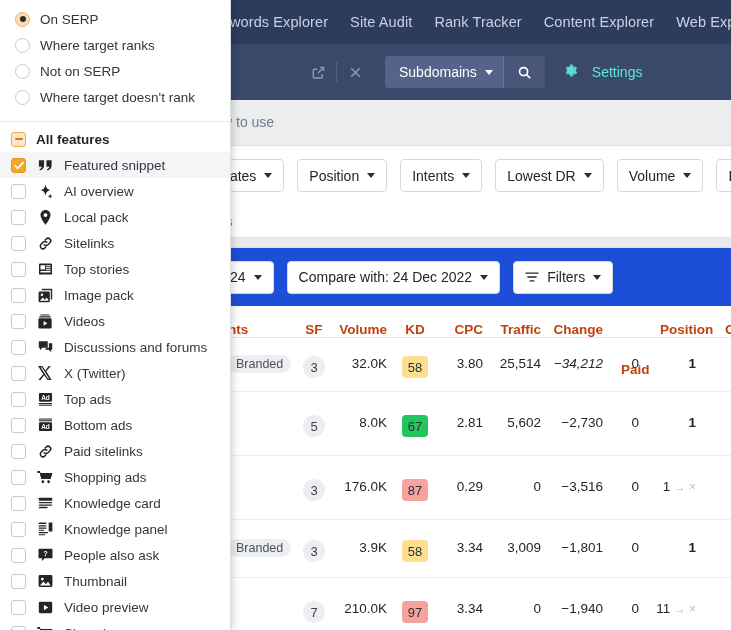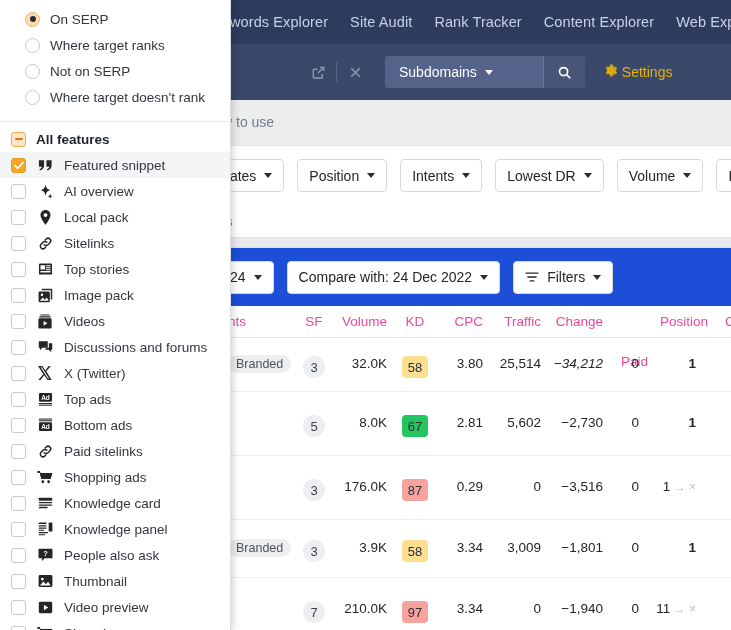--- a/index.html
+++ b/index.html
@@ -35,32 +35,32 @@
     position: absolute; left: 300px; top: 0; height: 56px;
     display: flex; align-items: center;
   }
   .sb-icon-btn {
     width: 36px; height: 30px; display: flex; align-items: center; justify-content: center;
     color: #8e9ab5;
   }
   .sb-div { width: 1px; height: 20px; background: #556184; }
   .sb-seg {
     display: flex; align-items: center; height: 32px;
-    background: #55628a; border-radius: 3px; overflow: hidden; margin-left: 12px; gap: 40px;
+    background: #55628a; border-radius: 3px; overflow: hidden; margin-left: 12px;
   }
   .sb-seg .label {
     color: #fff; font-size: 14px; padding: 0 10px 0 14px; display: flex; align-items: center; gap: 8px;
   }
   .sb-seg .searchgo {
     width: 42px; height: 32px; display: flex; align-items: center; justify-content: center;
     background: #4a5679; color: #fff; border-left: 1px solid #66729a;
   }
   .sb-settings {
-    margin-left: 18px; display: flex; align-items: center; gap: 4px;
-    color: #eab308; font-size: 14px;
+    margin-left: 18px; display: flex; align-items: center; gap: 14px;
+    color: #5eead4; font-size: 14px;
   }
 
   .subbar {
     position: absolute; left: 0; top: 100px; width: 731px; height: 46px;
     background: #ecedef; border-bottom: 1px solid #dfe1e4;
   }
   .subbar .howto {
     position: absolute; left: 222px; top: 14px; color: #737b8a; font-size: 14px; white-space: nowrap;
   }
 
@@ -96,21 +96,21 @@
   
   .table {
     position: absolute; left: 0; top: 306px; width: 731px; height: 324px; background: #fff;
   }
   .thead {
     position: relative; height: 32px; border-bottom: 1px solid #e4e6e9;
   }
   .thead .th, .trow .td {
     position: absolute; font-size: 13.5px; white-space: nowrap;
   }
-  .thead .th { top: 8px; font-weight: normal; color: #ec4899; }
+  .thead .th { top: 16px; font-weight: bold; color: #c2410c; }
   .trow {
     position: relative; border-bottom: 1px solid #eceef0;
   }
   .trow .td { color: #232629; font-size: 13.5px; }
 
   .branded {
     background: #eceef0; color: #4c525c; border-radius: 10px;
     padding: 2px 8px; font-size: 12.5px;
   }
   .sf-bubble {
@@ -126,21 +126,21 @@
   .pos-arrow { color: #b9bdc4; font-size: 12px; }
 
   
   .dropdown {
     position: absolute; left: 0; top: 0; width: 231px; height: 630px;
     background: #fff;
     border-right: 1px solid #dcdee1;
     box-shadow: 2px 0 8px rgba(0,0,0,.10), 0 2px 10px rgba(0,0,0,.10);
     overflow: hidden;
   }
-  .dd-section { padding: 6px 0 6px 14px; }
+  .dd-section { padding: 6px 0 6px 4px; }
   .dd-divider { height: 1px; background: #e8e9ec; margin: 5px 0 0 0; }
 
   .dd-row {
     display: flex; align-items: center; height: 26px; padding: 0 10px 0 11px;
     gap: 10px; white-space: nowrap;
   }
   .dd-row.hl { background: #f4f5f6; }
   .dd-label { font-size: 13.5px; color: #33373d; }
   .dd-label.bold { font-weight: bold; color: #1f2328; }
 

